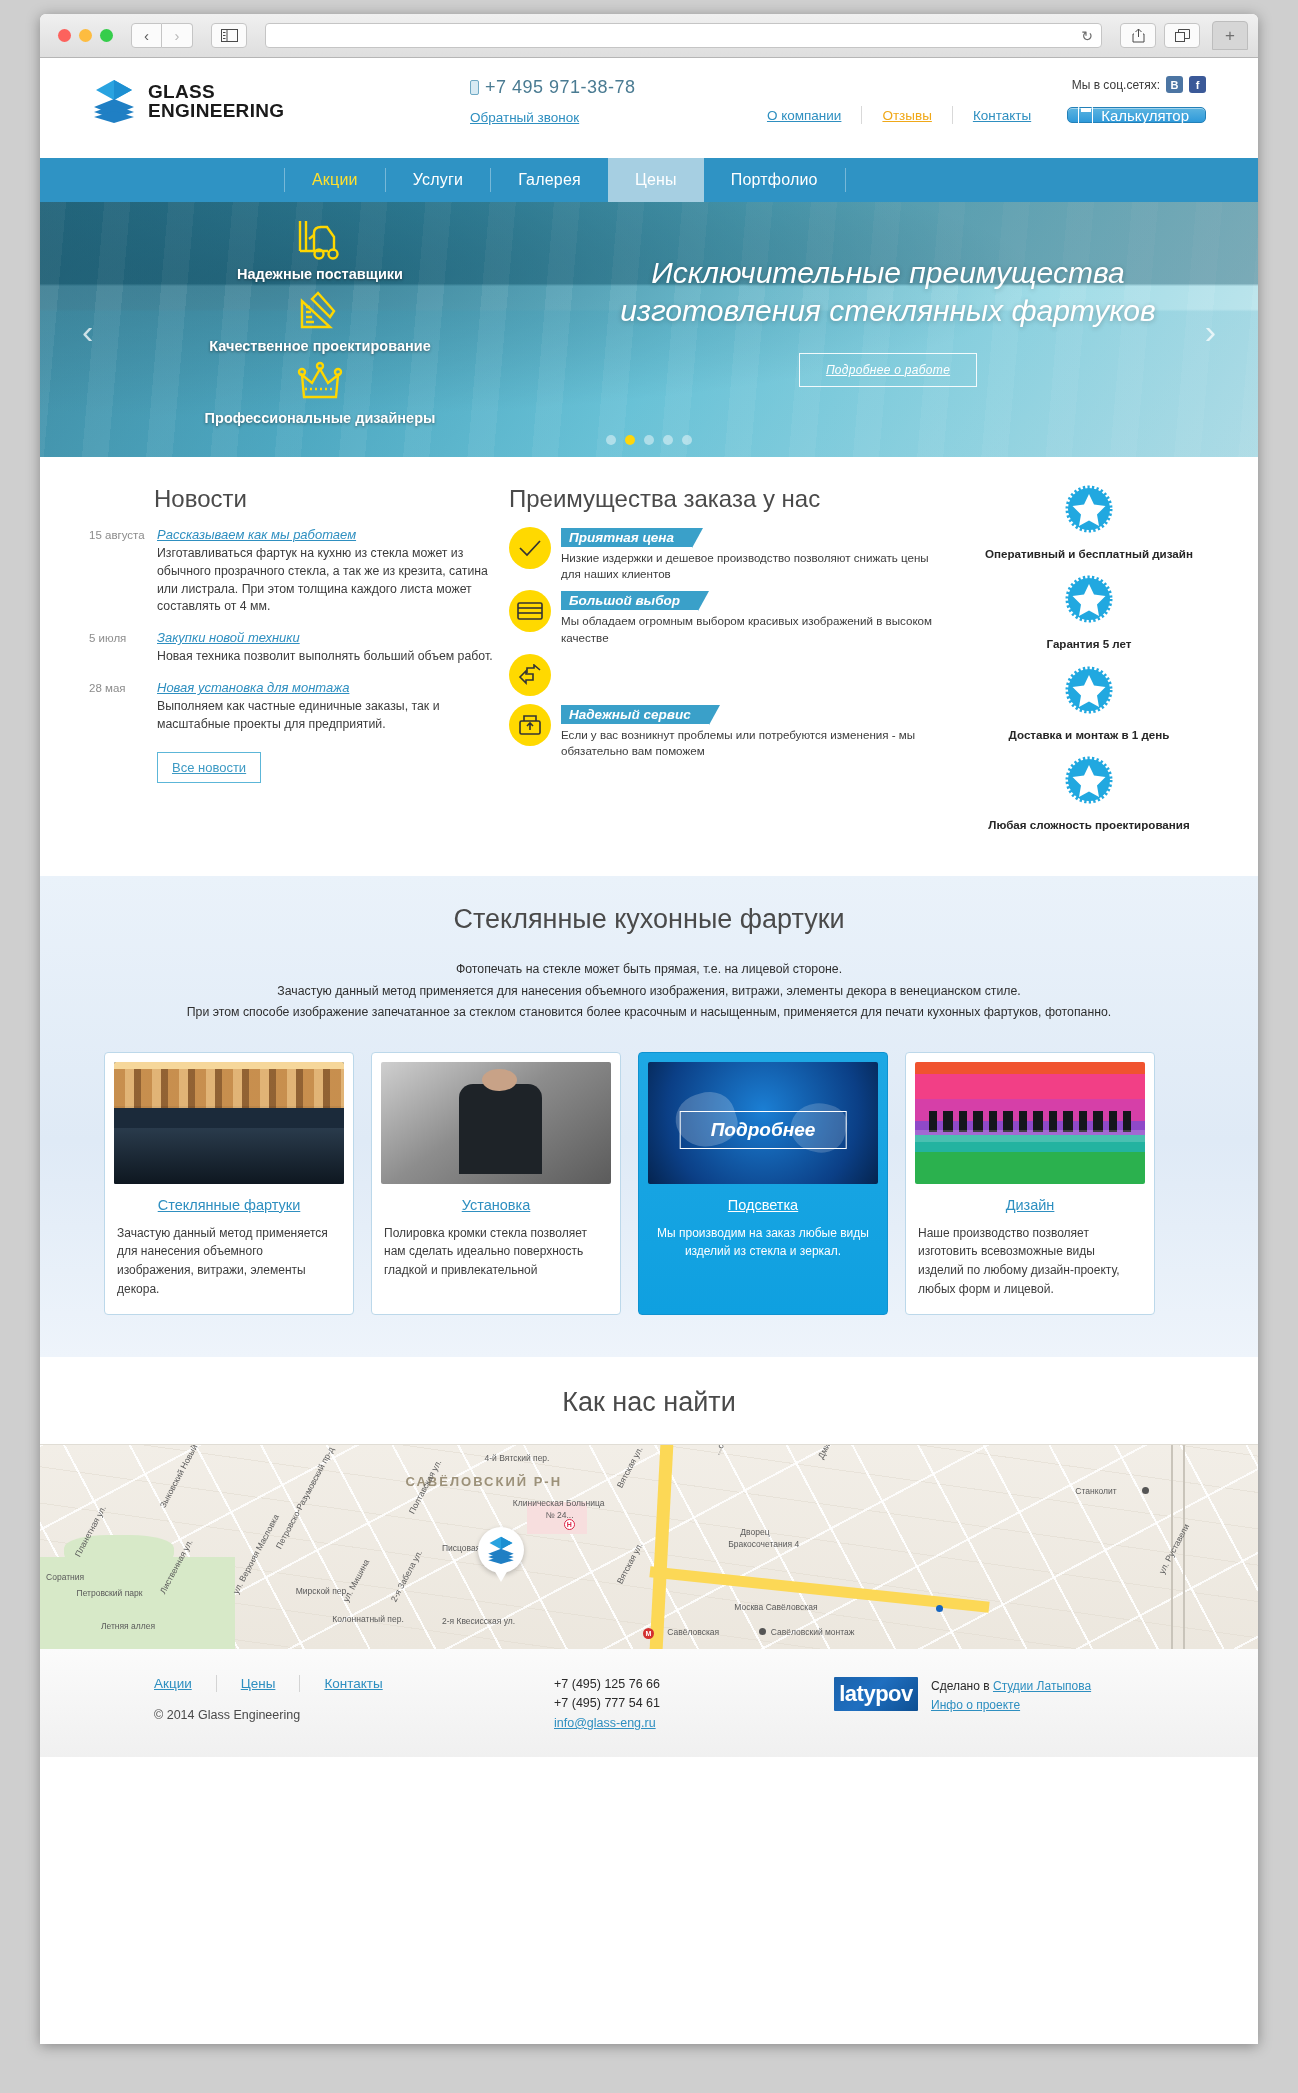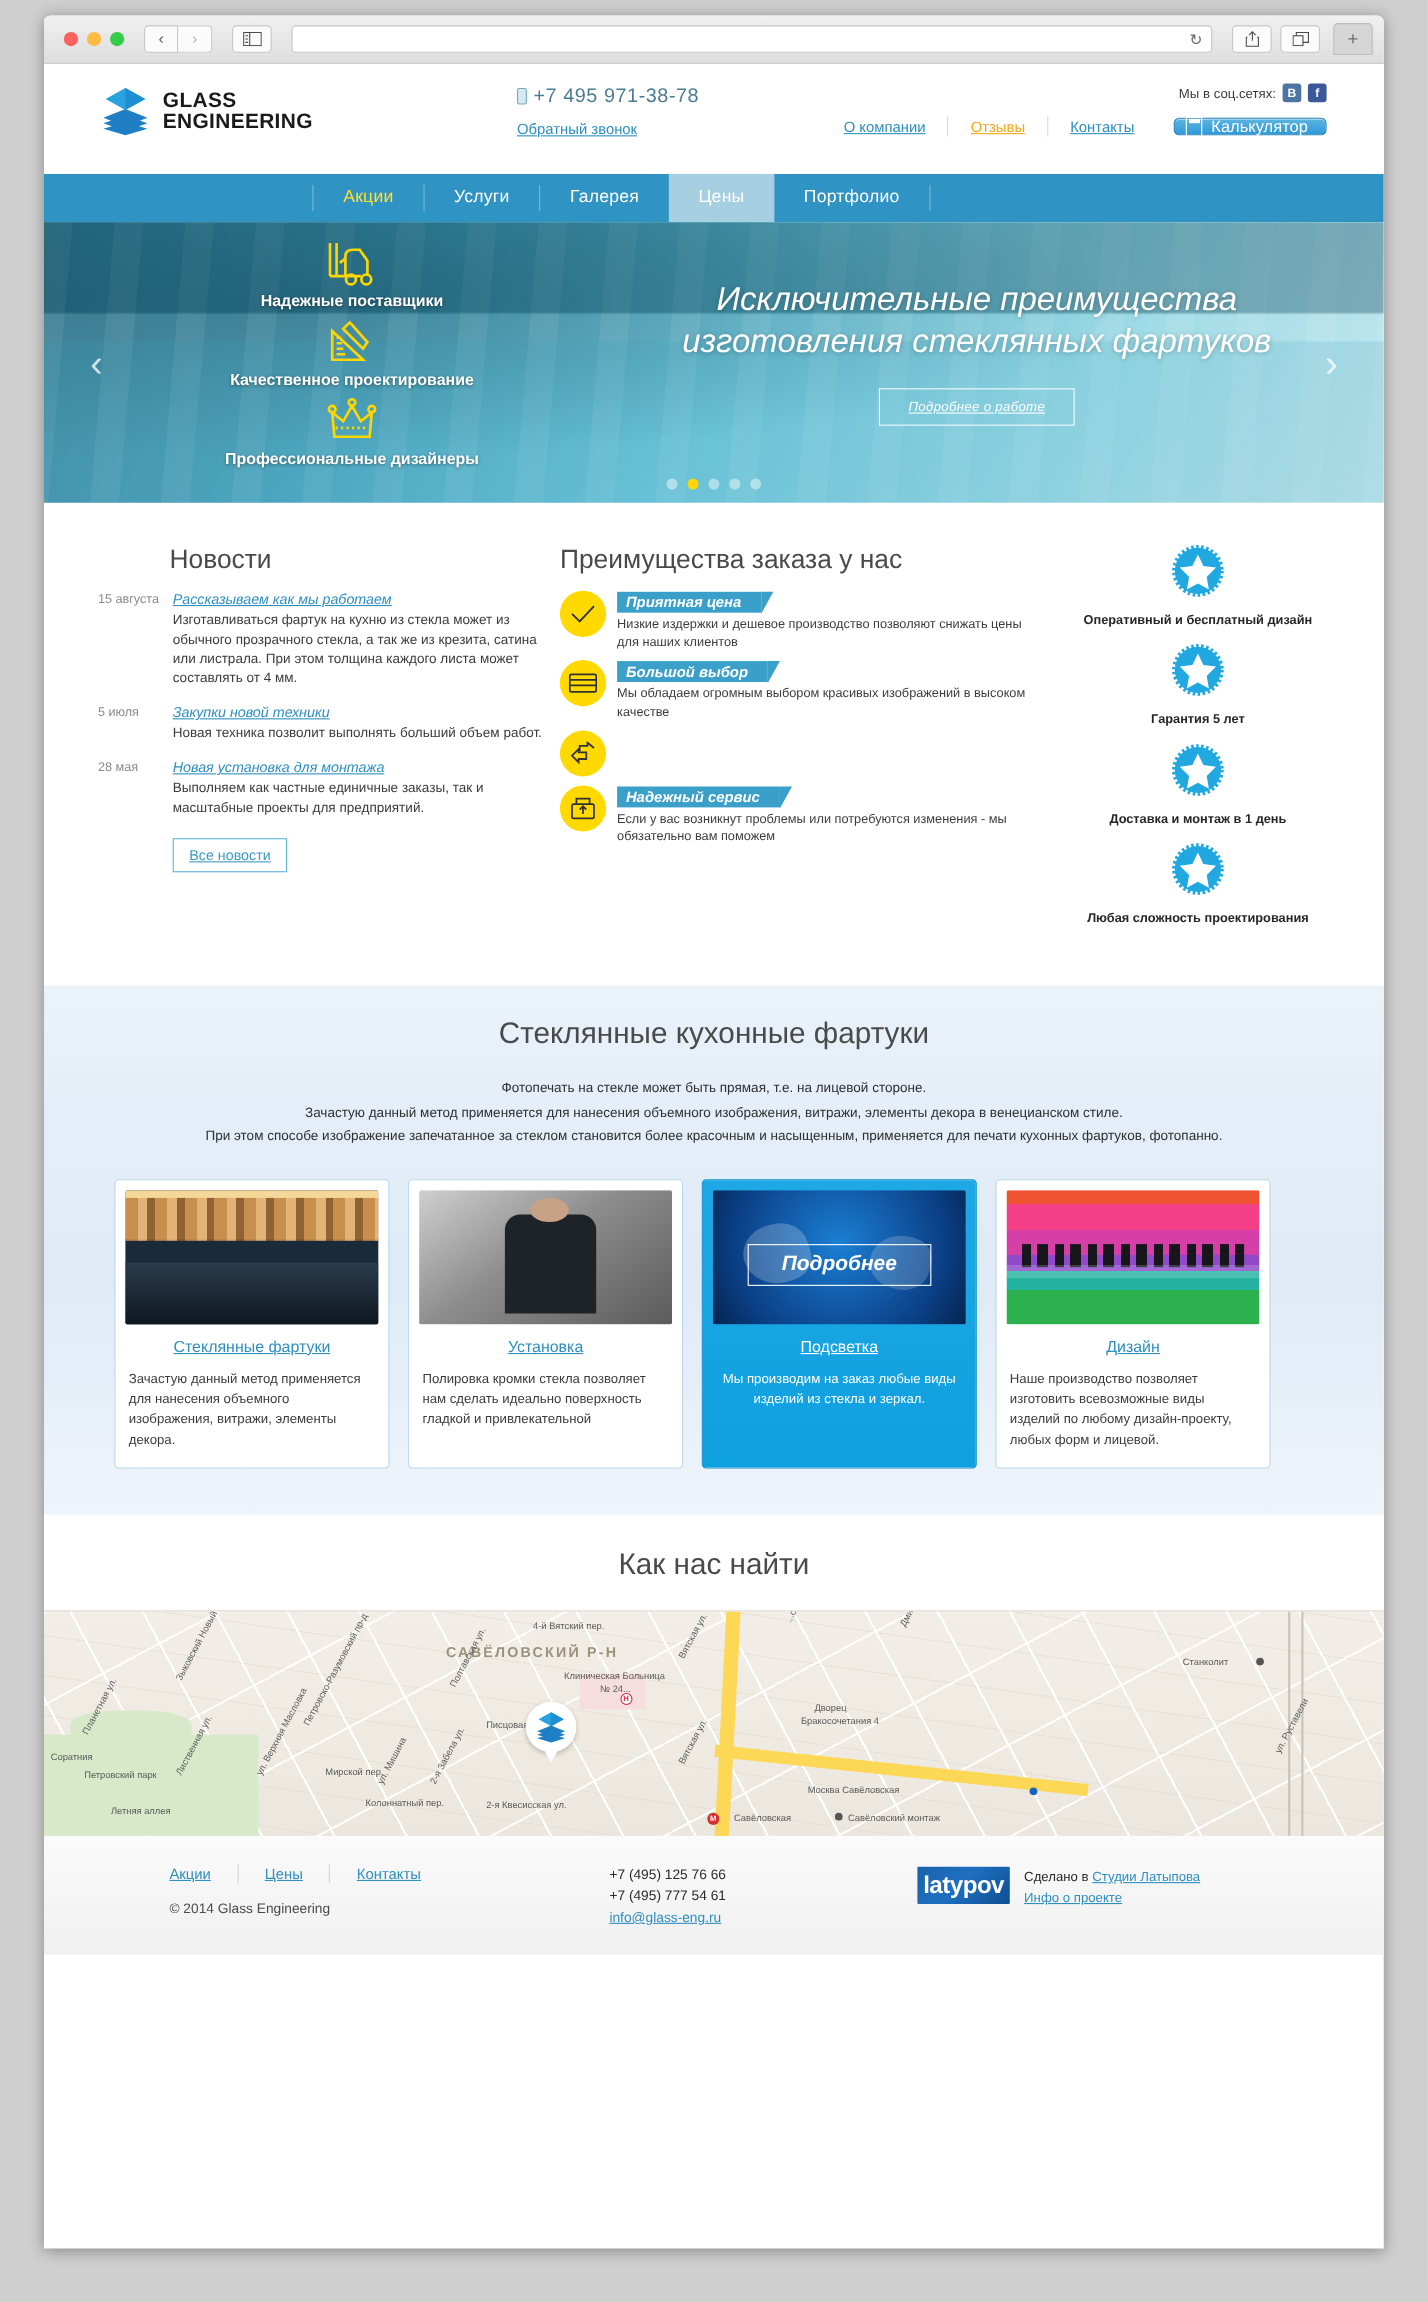--- a/index.html
+++ b/index.html
@@ -123,21 +123,21 @@
     color:#fff; font-size:12px; font-style:italic; letter-spacing:.3px;
   }
   .hero-arrow { position:absolute; top:50%; margin-top:-18px; color:rgba(255,255,255,.75); font-size:34px; font-weight:300; z-index:4; }
   .hero-arrow.l { left:42px; } .hero-arrow.r { right:42px; }
   .hero-dots { position:absolute; left:0; right:0; bottom:12px; display:flex; justify-content:center; gap:9px; z-index:4; }
   .dot { width:10px; height:10px; border-radius:50%; background:rgba(255,255,255,.45); }
   .dot.on { background:#ffd60a; }
 
   
   .midsec { background:#fff; padding:24px 0 26px; }
-  .midgrid { width:1160px; margin:14px auto; display:flex; gap:0; padding-left:20px; }
+  .midgrid { width:1160px; margin:4px auto; display:flex; gap:0; padding-left:20px; }
   .col-news { width:420px; }
   .sec-title { font-size:24px; color:#4a4a4a; font-weight:300; margin-bottom:14px; }
   .news-title { padding-left:65px; }
   .news-item { display:flex; margin-bottom:14px; }
   .news-date { width:68px; flex:none; font-size:11.5px; color:#8c8c8c; padding-top:2px; }
   .news-body { flex:1; }
   .news-head { font-size:13px; color:#2e8fc0; font-style:italic; text-decoration:underline; display:block; margin-bottom:3px; }
   .news-text { font-size:12.3px; color:#3c3c3c; line-height:1.45; }
   .allnews { display:inline-block; margin-left:68px; margin-top:4px; border:1px solid #5cb6d8; color:#3d9ac4; font-size:13px; padding:7px 14px; background:#fff; }
 

